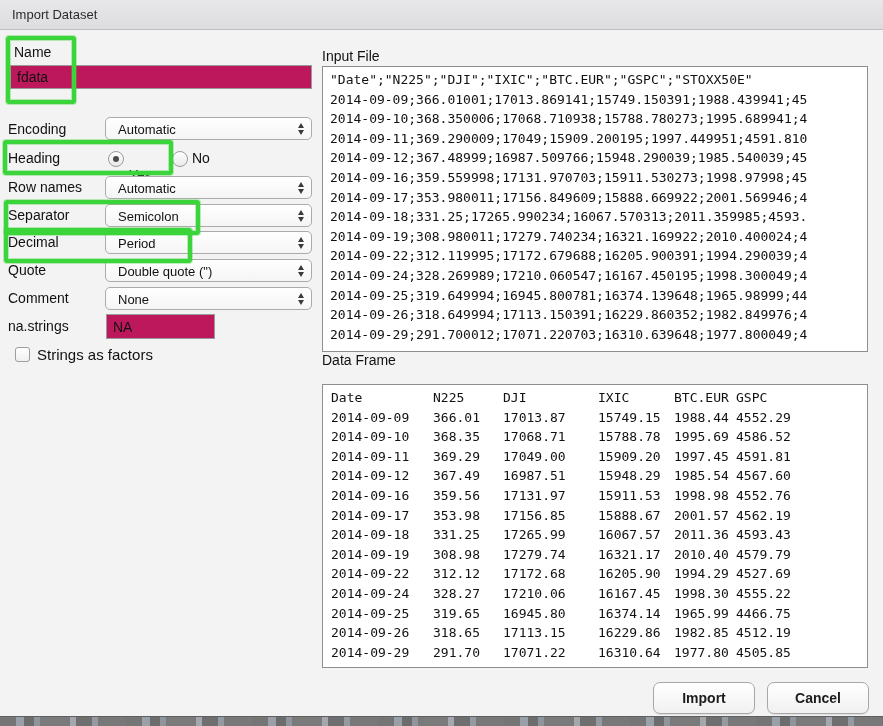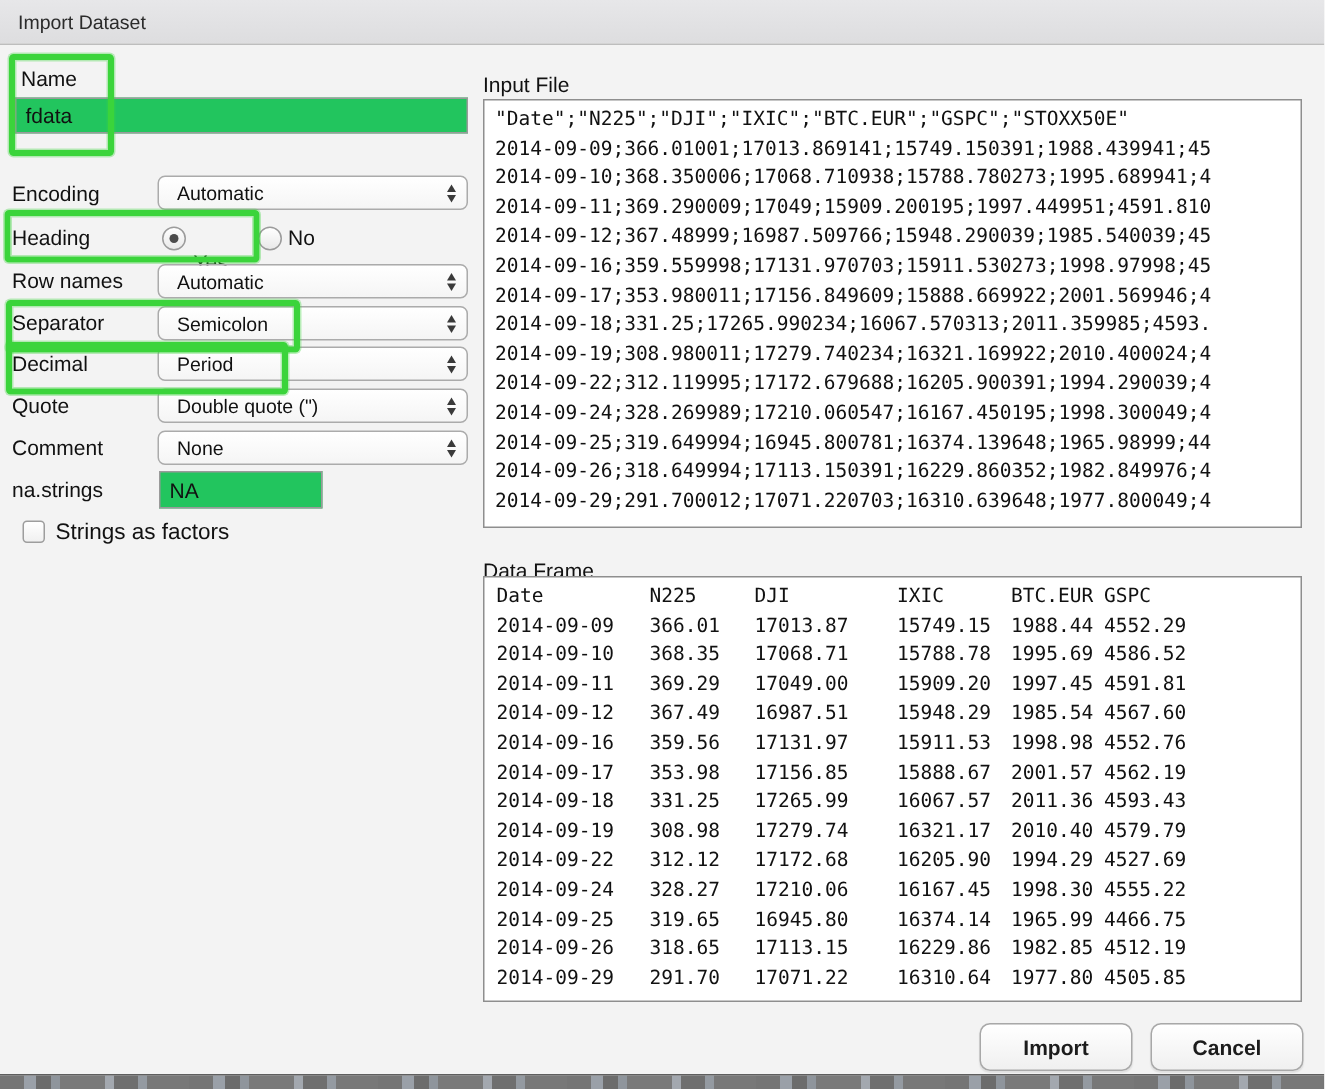--- a/index.html
+++ b/index.html
@@ -7,21 +7,21 @@
   .dialog{position:relative; width:883px; height:726px; background:#f3f3f3; overflow:hidden;}
 
   
   .titlebar{position:absolute; left:0; top:0; width:883px; height:29px;
     background:linear-gradient(#e7e7e9,#dddddf); border-bottom:1px solid #bdbdbd;
     display:flex; align-items:center;}
   .titlebar span{margin-left:12px; font-size:13px; color:#2b2b2b;}
 
   
   .flabel{position:absolute; font-size:14px; color:#111; line-height:17px; white-space:nowrap;}
-  .tinput{position:absolute; border:1px solid #9a9a9a; background:#22c55e; font-family:"Liberation Sans",sans-serif;
+  .tinput{position:absolute; border:1px solid #9a9a9a; background:#be185d; font-family:"Liberation Sans",sans-serif;
     font-size:14px; color:#111; padding:0 0 0 6px; outline:none; box-sizing:border-box;}
   .dropdown{position:absolute; width:207px; height:23px; background:linear-gradient(#ffffff,#f5f5f5);
     border:1px solid #ababab; border-radius:5px; box-sizing:border-box; cursor:default;padding-left:36px;}
   .dd-value{position:absolute; left:12px; top:50%; transform:translateY(-50%); font-size:13px; color:#111; white-space:nowrap;}
   .stepper{position:absolute; right:7px; top:50%; transform:translateY(-50%); display:flex; flex-direction:column; align-items:center; gap:2px;}
   .tri-up{width:0;height:0;border-left:3.5px solid transparent;border-right:3.5px solid transparent;border-bottom:5px solid #3a3a3a;}
   .tri-down{width:0;height:0;border-left:3.5px solid transparent;border-right:3.5px solid transparent;border-top:5px solid #3a3a3a;}
 
   .radio{position:absolute; width:14px; height:14px; border-radius:50%;
     background:linear-gradient(#ffffff,#e9e9e9); border:1px solid #9b9b9b; box-sizing:content-box;}
@@ -157,21 +157,21 @@
         <div class="mono-line">2014-09-18;331.25;17265.990234;16067.570313;2011.359985;4593.</div>
         <div class="mono-line">2014-09-19;308.980011;17279.740234;16321.169922;2010.400024;4</div>
         <div class="mono-line">2014-09-22;312.119995;17172.679688;16205.900391;1994.290039;4</div>
         <div class="mono-line">2014-09-24;328.269989;17210.060547;16167.450195;1998.300049;4</div>
         <div class="mono-line">2014-09-25;319.649994;16945.800781;16374.139648;1965.98999;44</div>
         <div class="mono-line">2014-09-26;318.649994;17113.150391;16229.860352;1982.849976;4</div>
         <div class="mono-line">2014-09-29;291.700012;17071.220703;16310.639648;1977.800049;4</div>
       </div>
   </div>
 
-  <div class="panel-label" style="left:322px; top:372px;">Data Frame</div>
+  <div class="panel-label" style="left:322px; top:352px;">Data Frame</div>
   <div class="textbox" style="top:384px; height:284px;">
     <div class="df-inner">
         <div class="df-row"><span>Date</span><span>N225</span><span>DJI</span><span>IXIC</span><span>BTC.EUR</span><span>GSPC</span></div>
         <div class="df-row"><span>2014-09-09</span><span>366.01</span><span>17013.87</span><span>15749.15</span><span>1988.44</span><span>4552.29</span></div>
         <div class="df-row"><span>2014-09-10</span><span>368.35</span><span>17068.71</span><span>15788.78</span><span>1995.69</span><span>4586.52</span></div>
         <div class="df-row"><span>2014-09-11</span><span>369.29</span><span>17049.00</span><span>15909.20</span><span>1997.45</span><span>4591.81</span></div>
         <div class="df-row"><span>2014-09-12</span><span>367.49</span><span>16987.51</span><span>15948.29</span><span>1985.54</span><span>4567.60</span></div>
         <div class="df-row"><span>2014-09-16</span><span>359.56</span><span>17131.97</span><span>15911.53</span><span>1998.98</span><span>4552.76</span></div>
         <div class="df-row"><span>2014-09-17</span><span>353.98</span><span>17156.85</span><span>15888.67</span><span>2001.57</span><span>4562.19</span></div>
         <div class="df-row"><span>2014-09-18</span><span>331.25</span><span>17265.99</span><span>16067.57</span><span>2011.36</span><span>4593.43</span></div>

